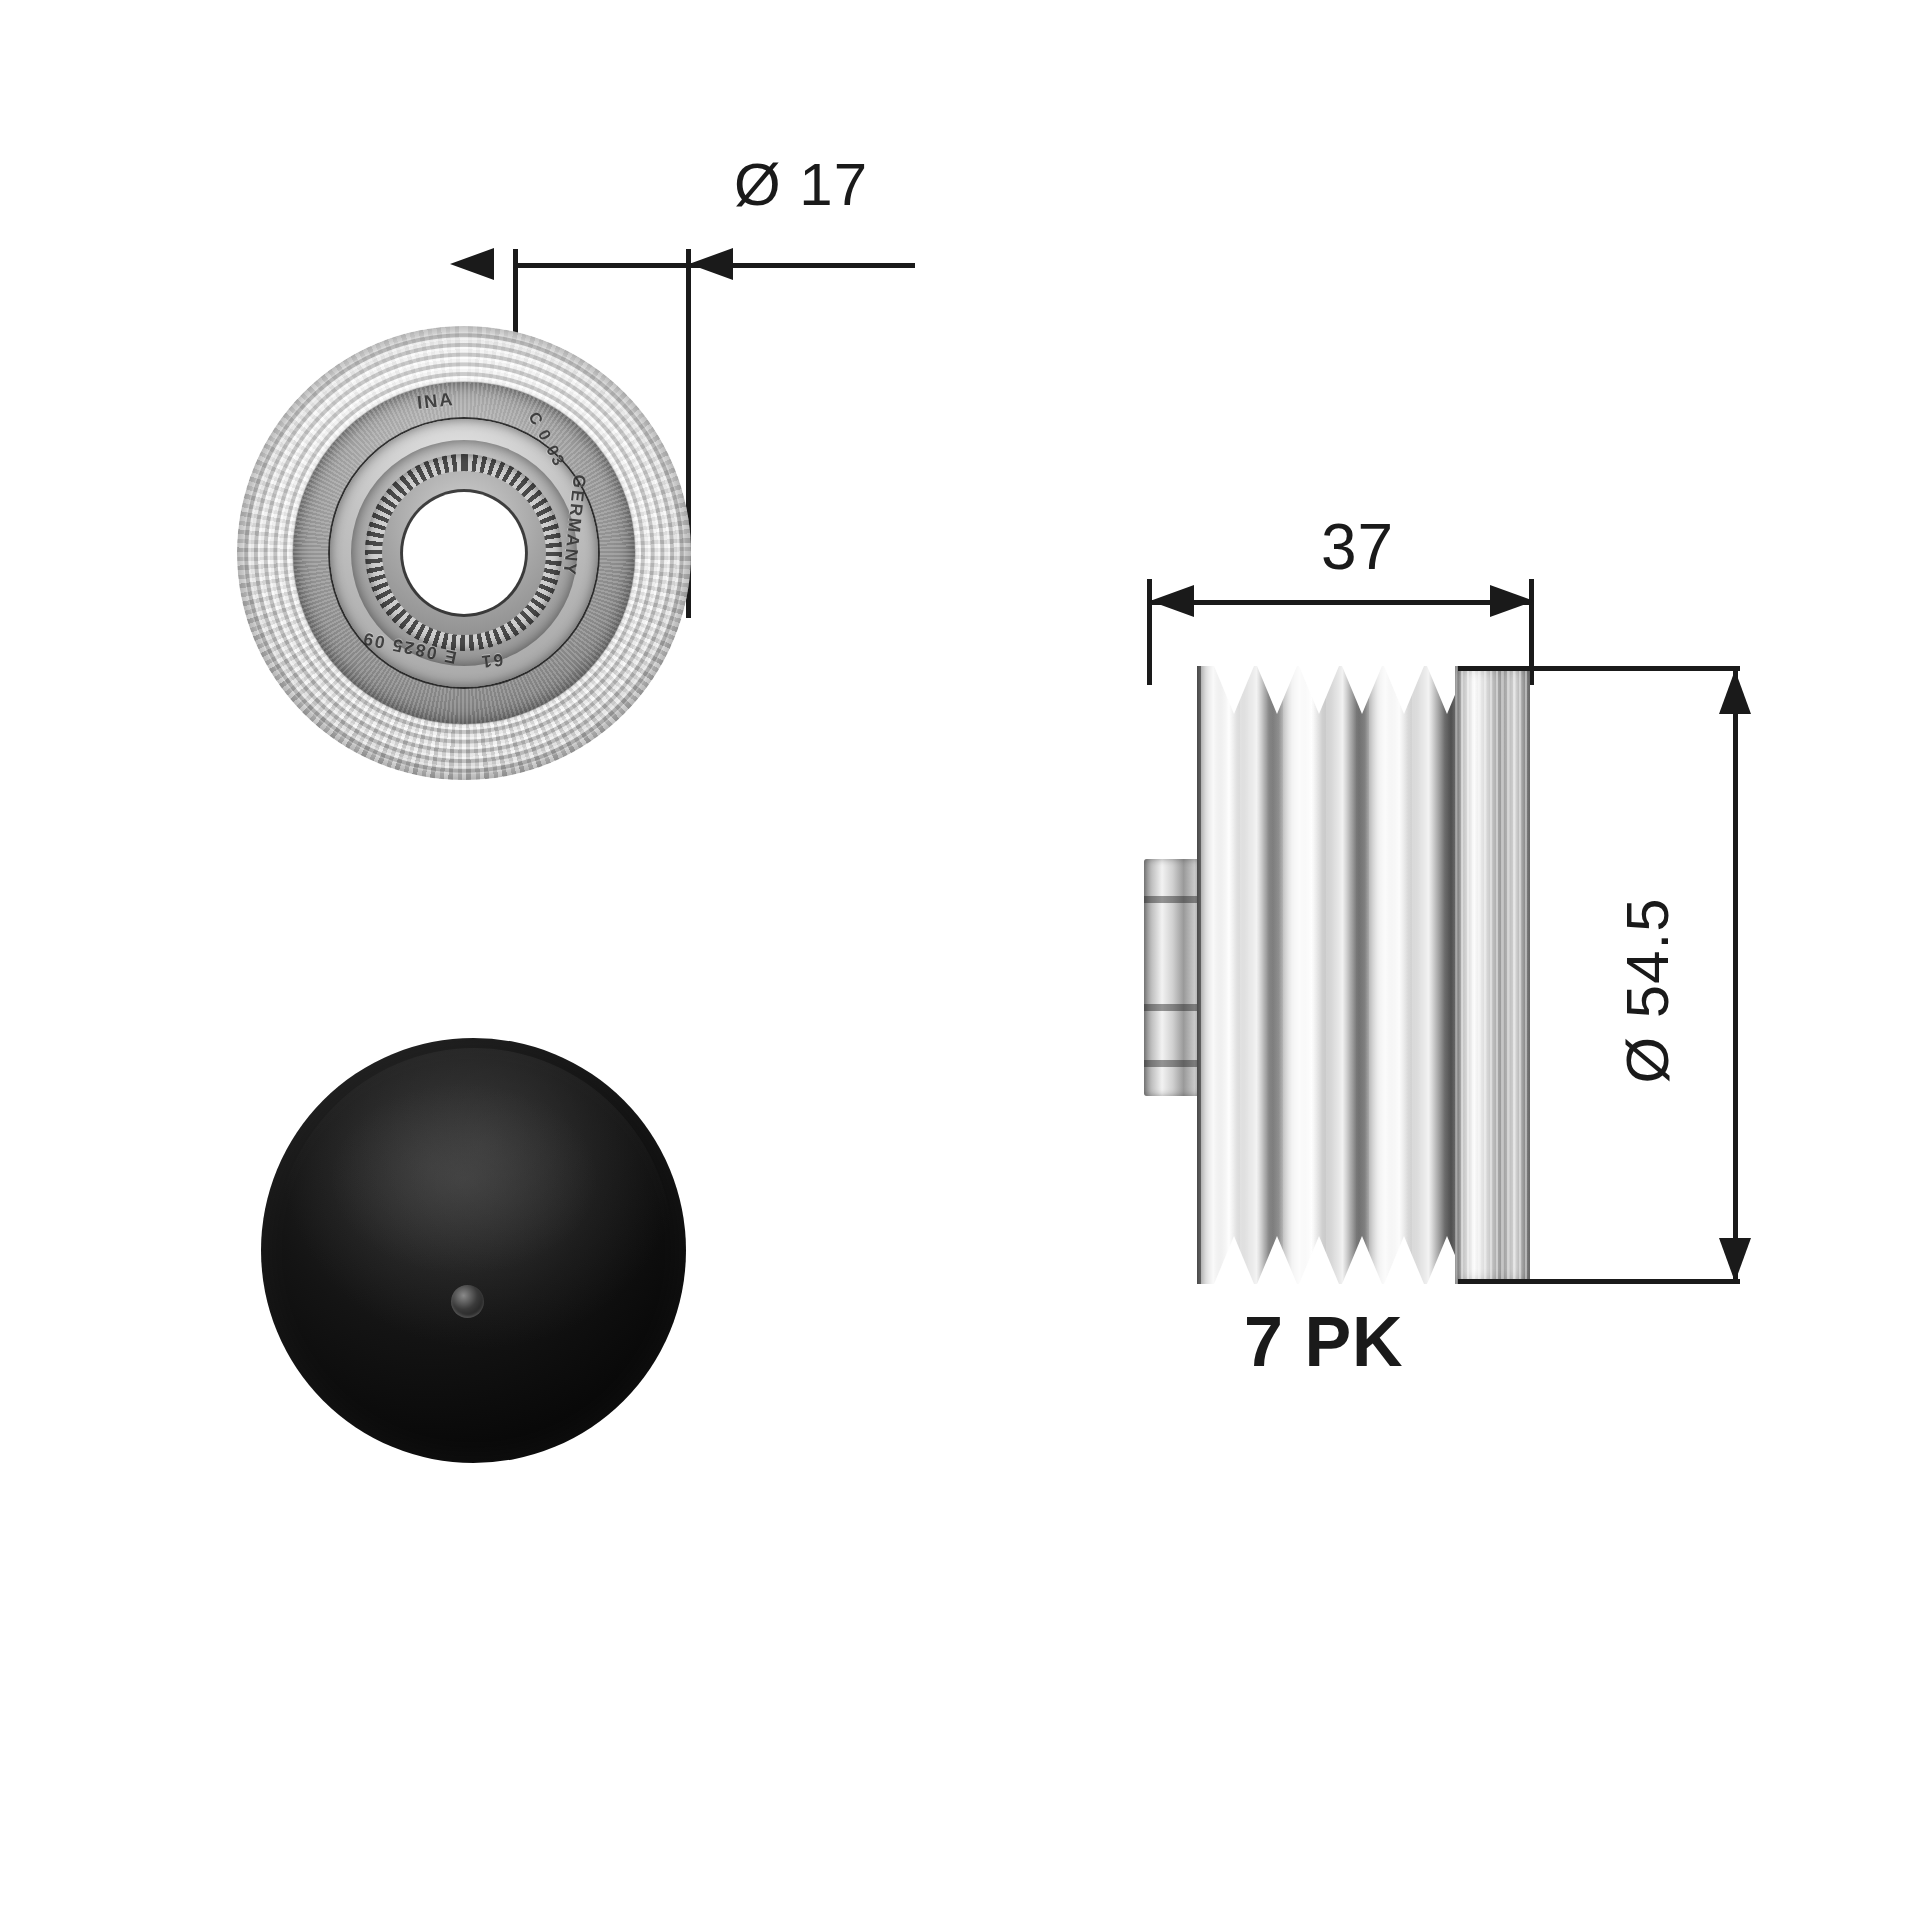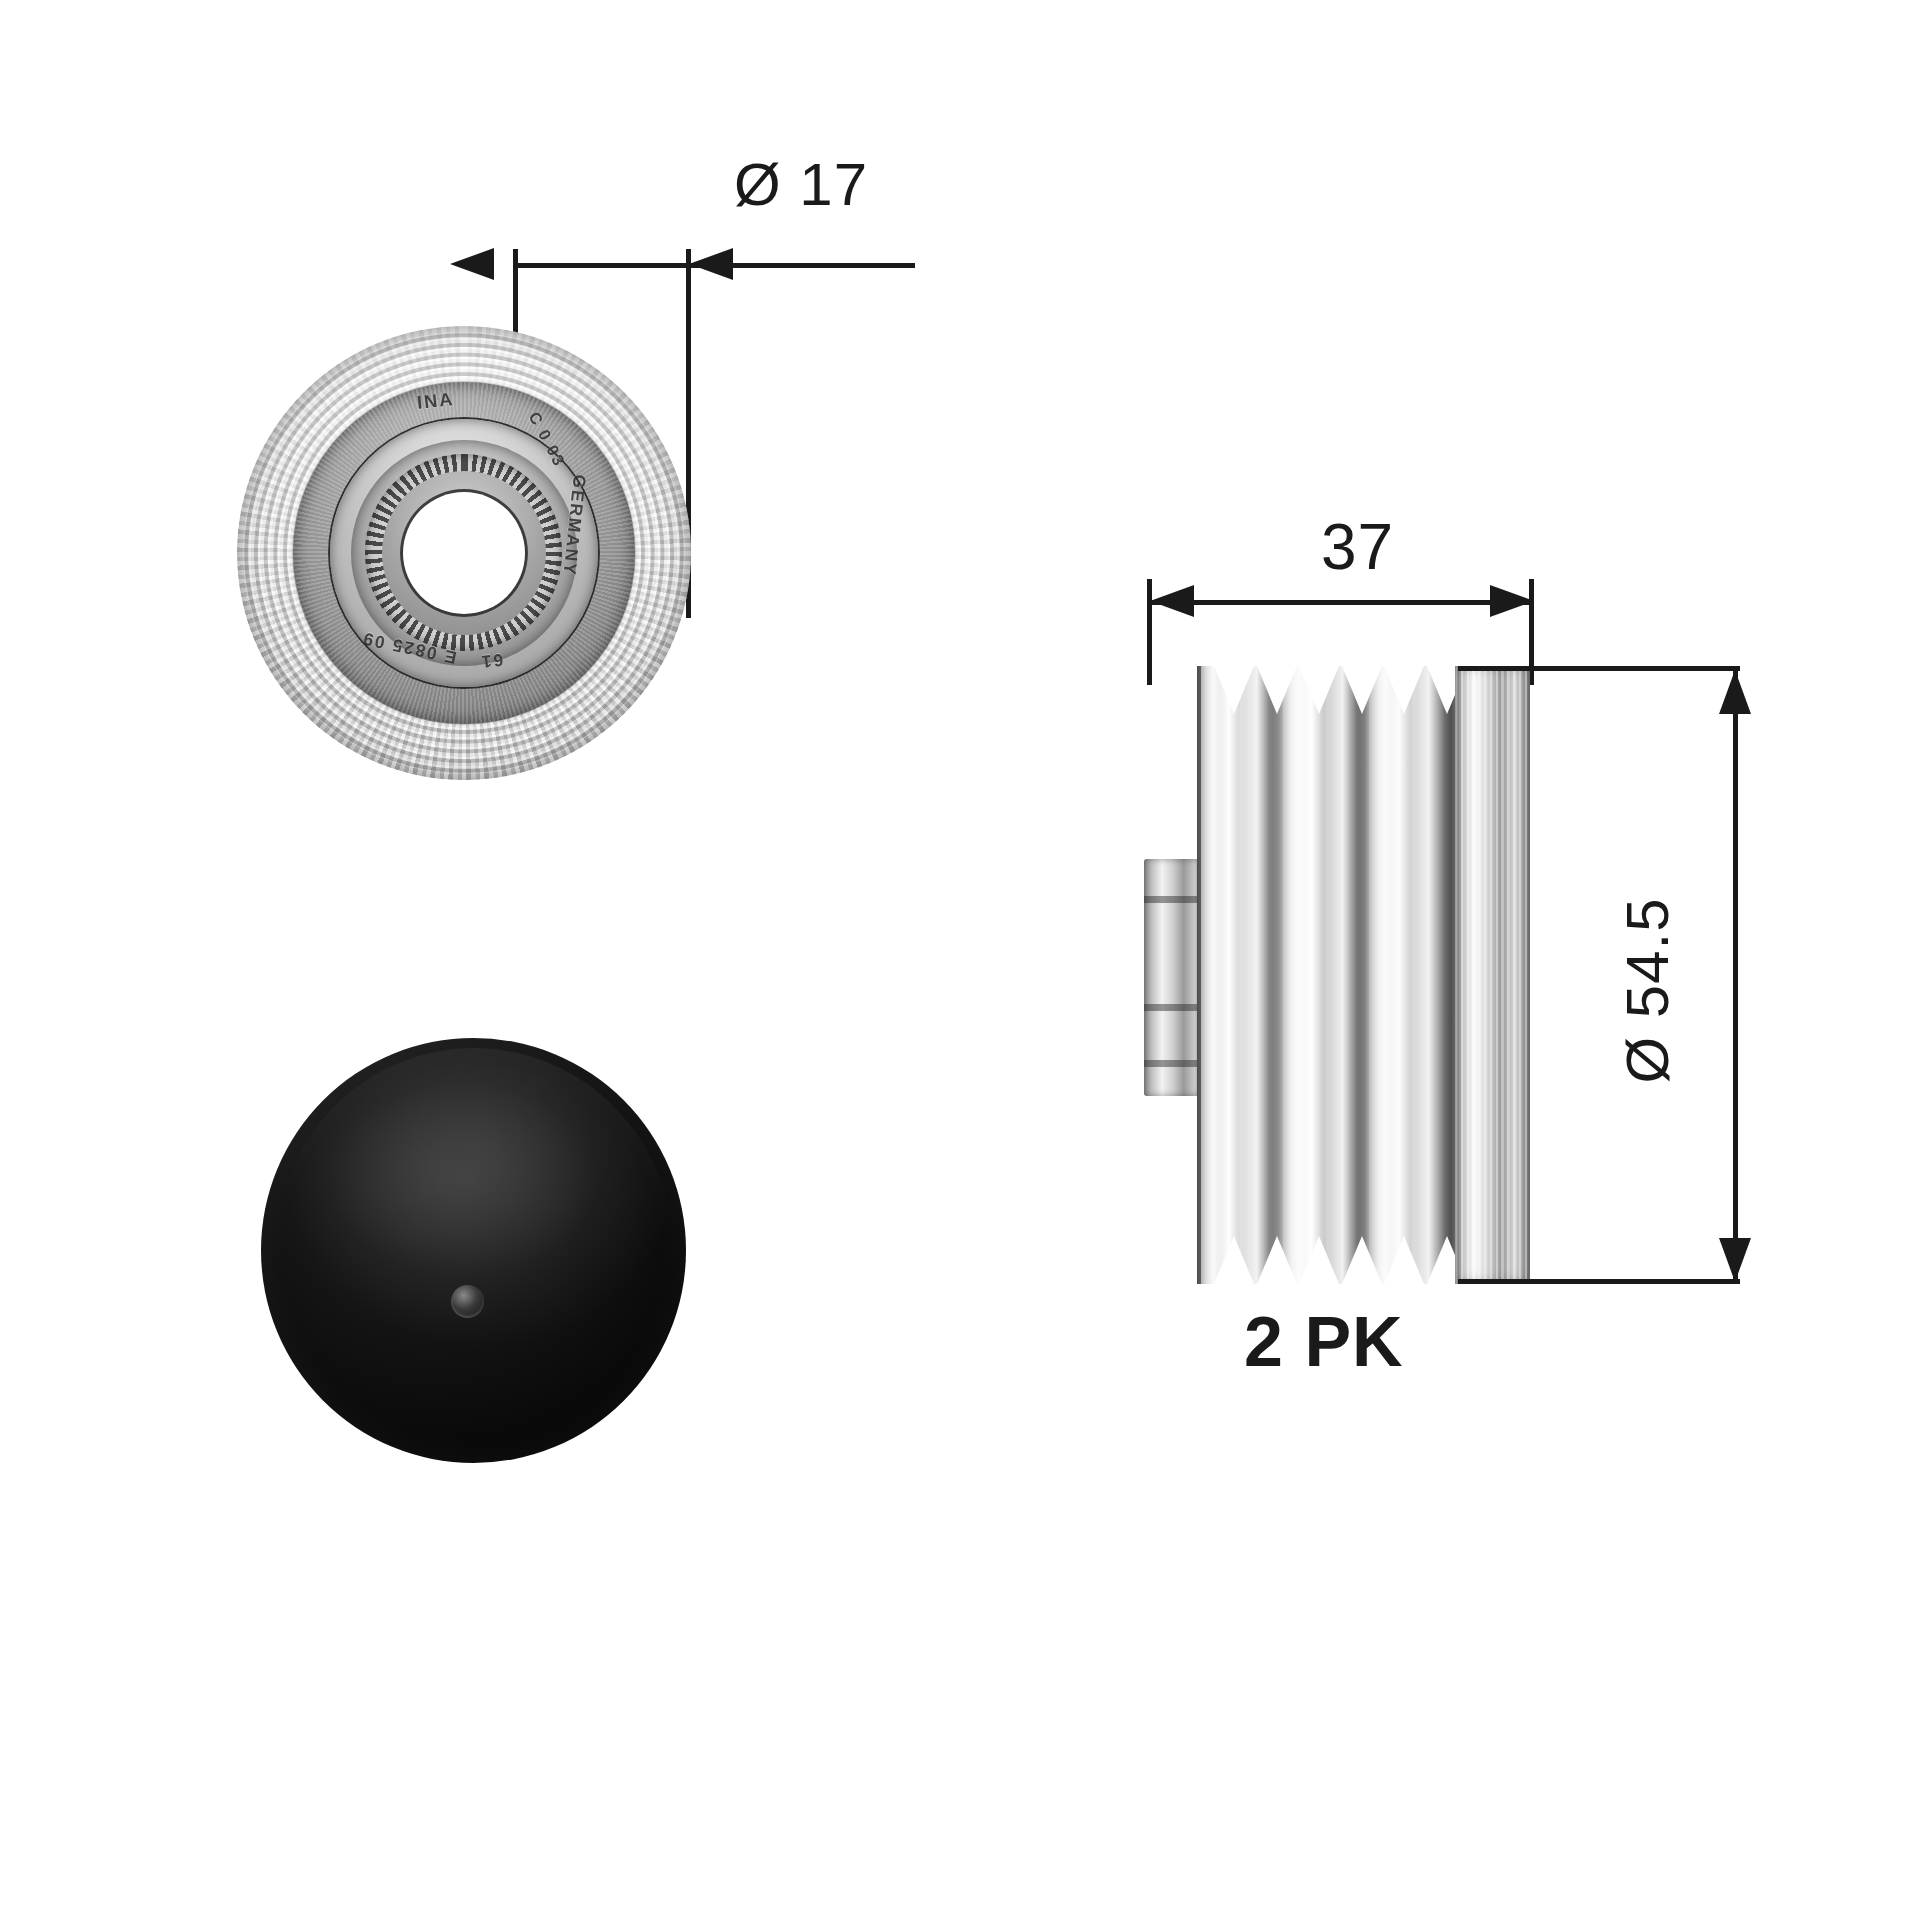--- a/index.html
+++ b/index.html
@@ -364,16 +364,16 @@
 
   <div class="ext-line" style="left:1458px; top:666px; width:282px; height:4.8px;"></div>
   <div class="ext-line" style="left:1458px; top:1279px; width:282px; height:4.8px;"></div>
 
   <div class="dim-line-v" style="left:1733px; top:670px; height:612px;"></div>
   <div class="arrow arrow-up" style="left:1719px; top:670px;"></div>
   <div class="arrow arrow-down" style="left:1719px; top:1238px;"></div>
 
   <div class="dim-text" style="left:1554px; top:956px; font-size:60px; transform:rotate(-90deg); transform-origin:center center;">Ø 54.5</div>
 
-  <div class="dim-text" style="left:1244px; top:1302px; font-size:70px; font-weight:700;">2 PK</div>
+  <div class="dim-text" style="left:1244px; top:1302px; font-size:70px; font-weight:700;">7 PK</div>
 
 </div>
 
 
 </body></html>

